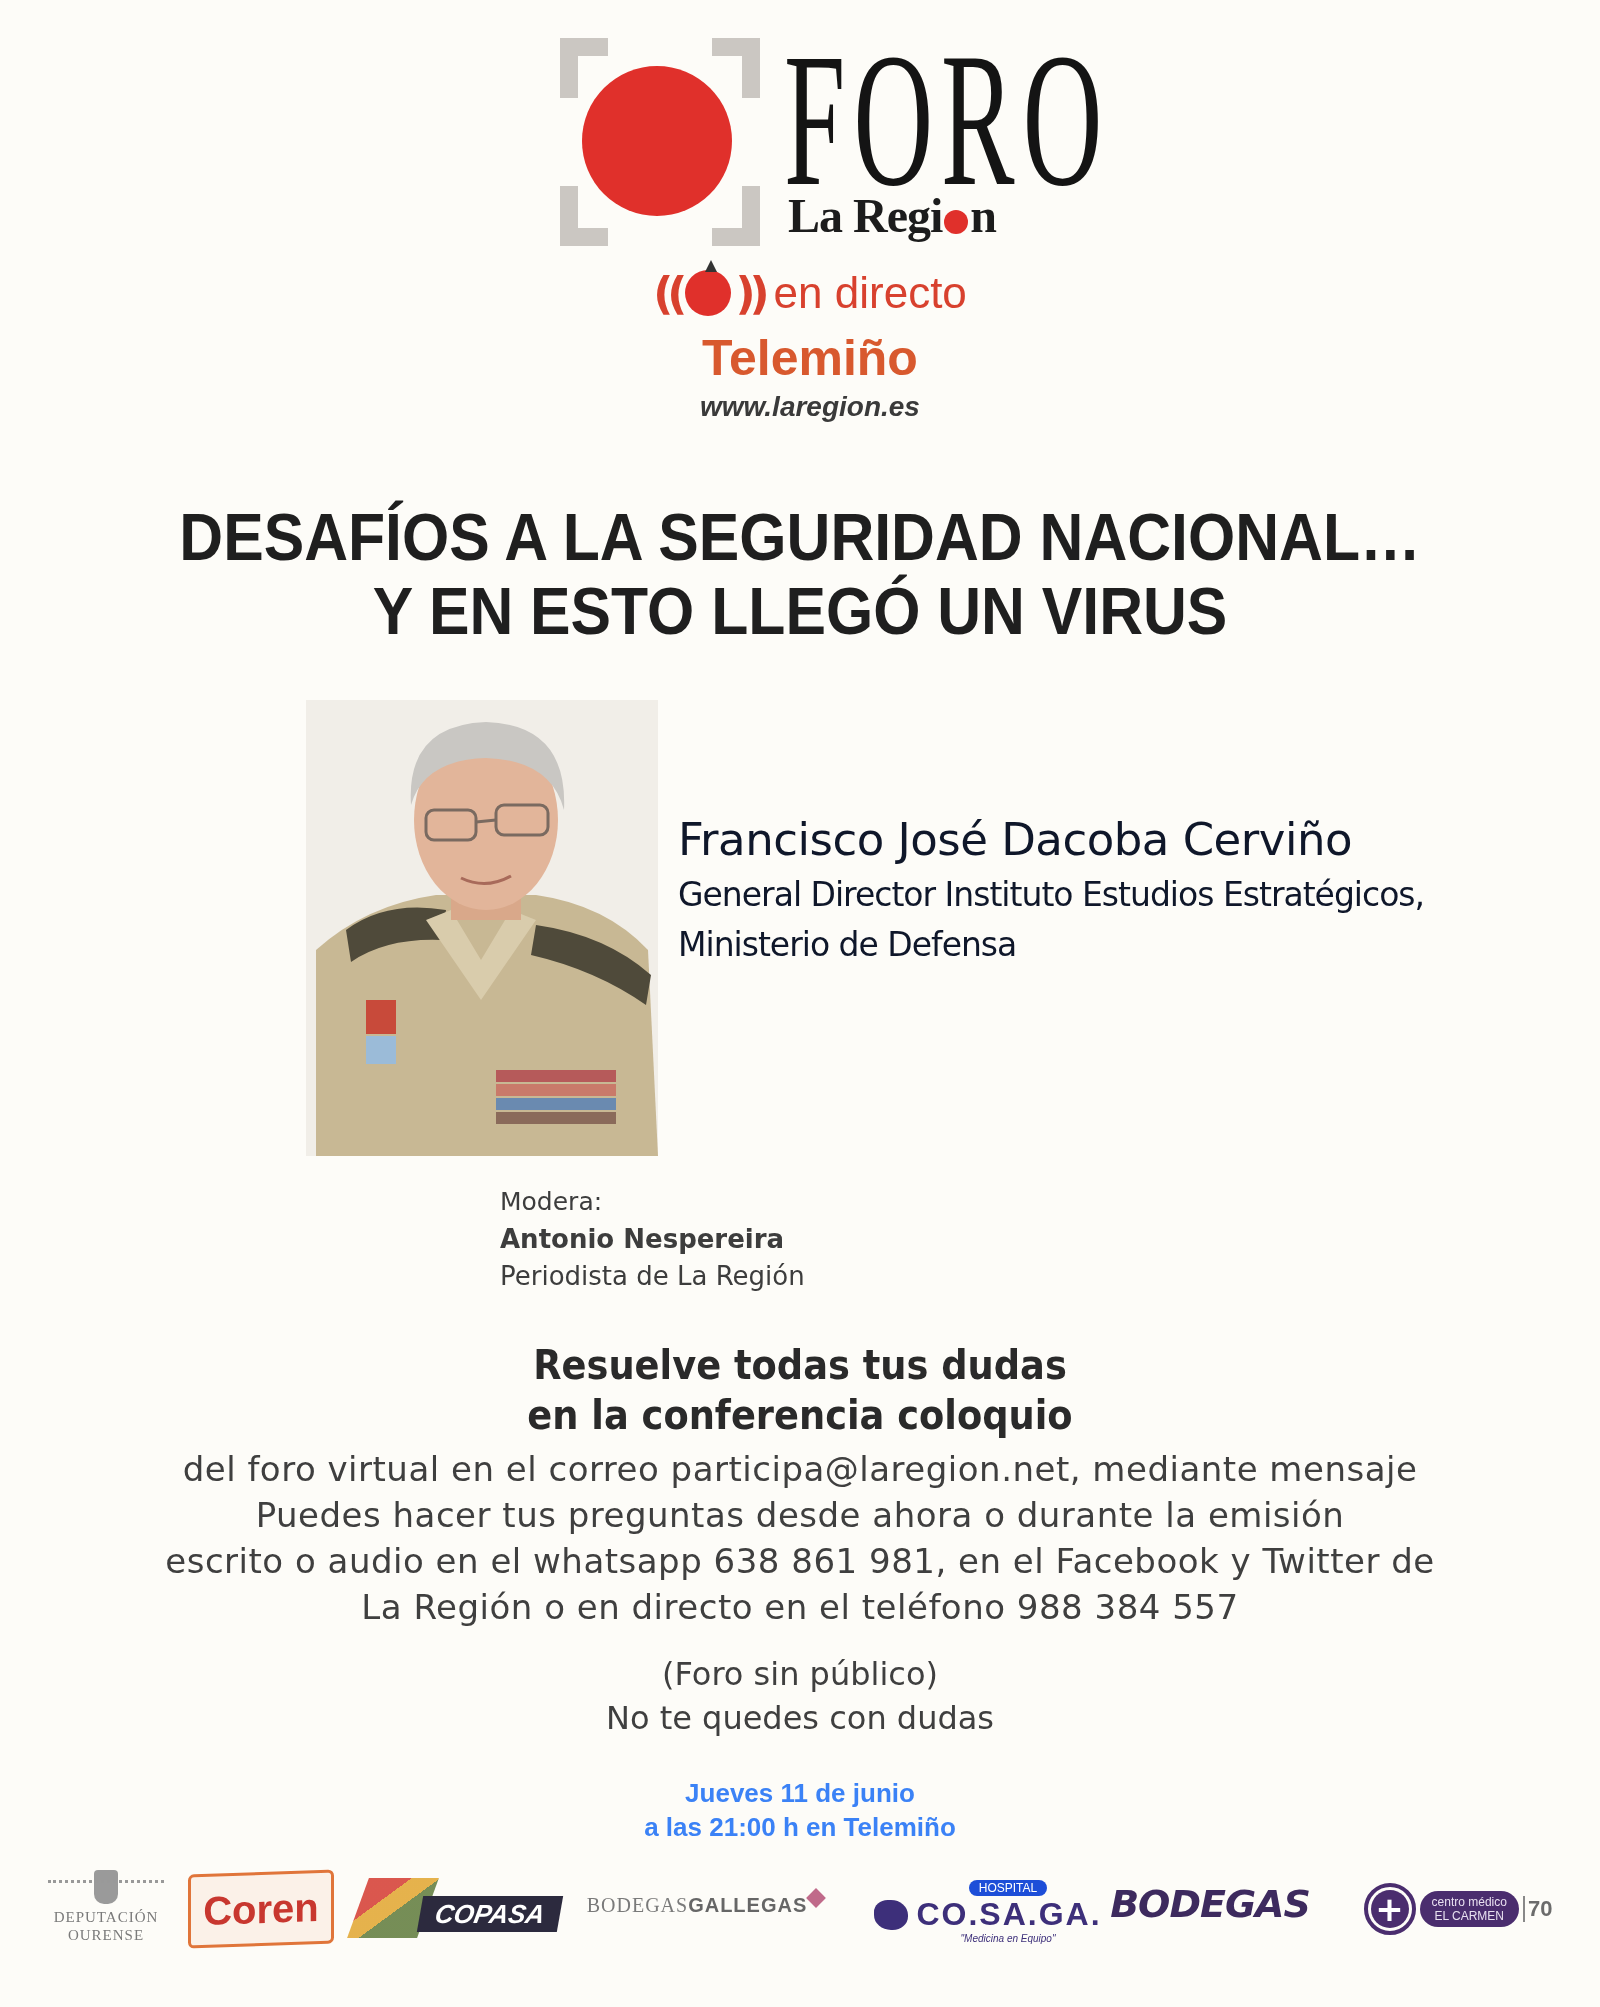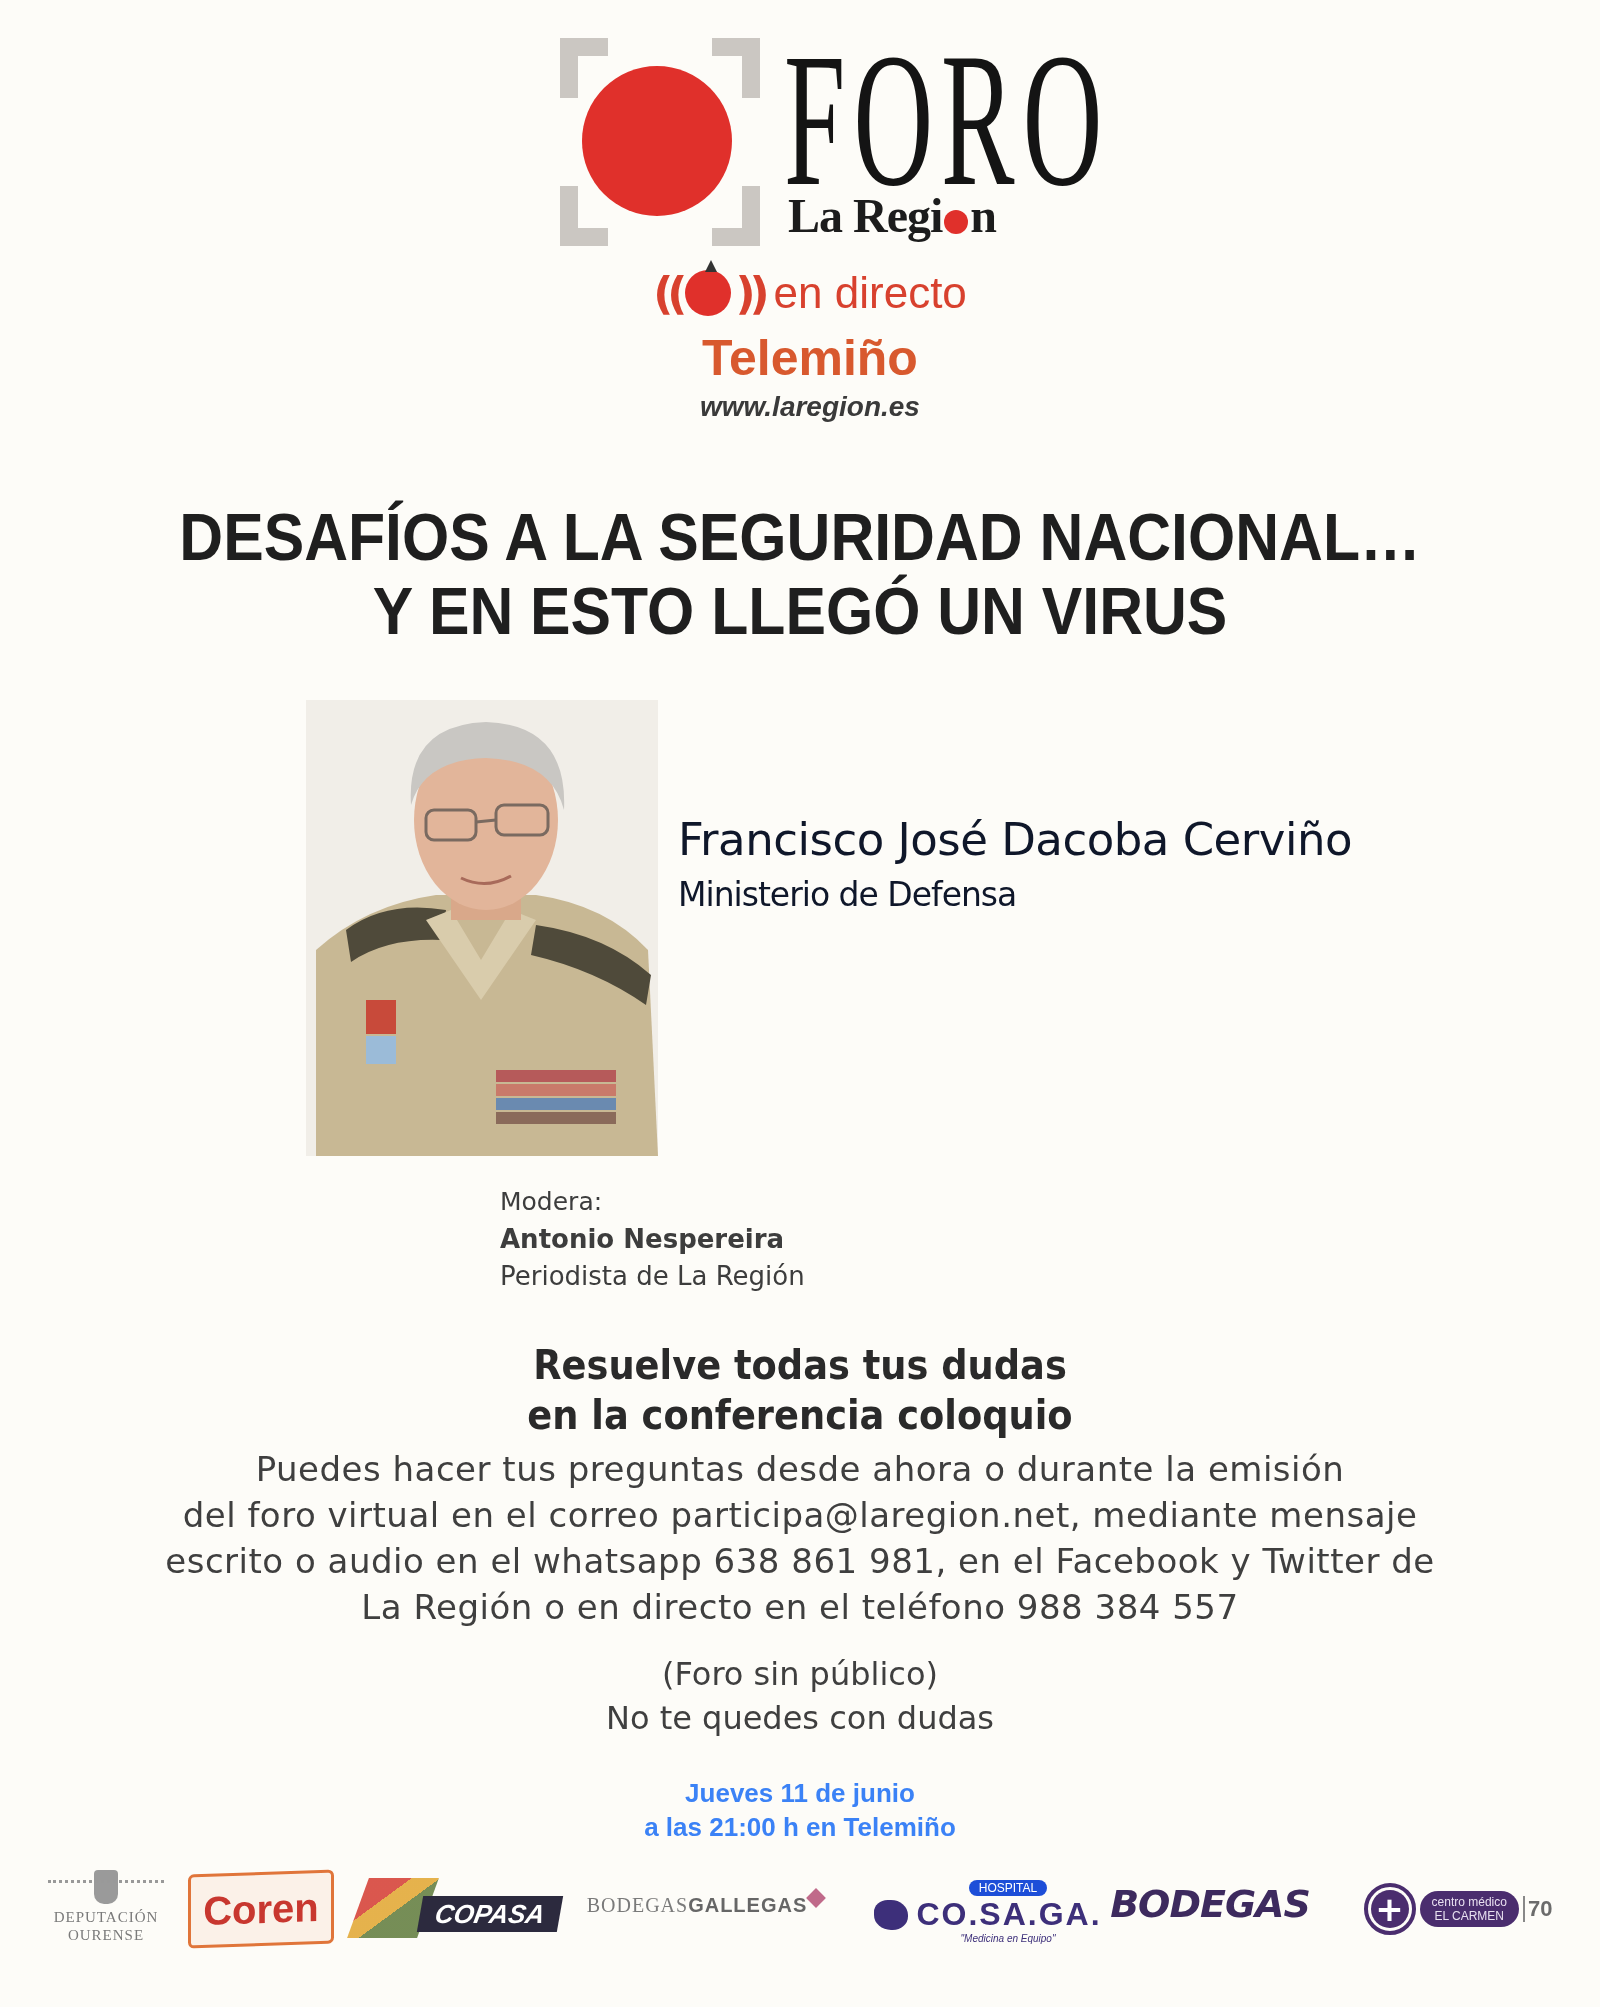--- a/index.html
+++ b/index.html
@@ -139,35 +139,36 @@
     <rect x="120" y="110" width="50" height="30" rx="8" fill="none" stroke="#7a6a60" stroke-width="3"></rect>
     <rect x="190" y="105" width="52" height="30" rx="8" fill="none" stroke="#7a6a60" stroke-width="3"></rect>
     <line x1="170" y1="122" x2="190" y2="120" stroke="#7a6a60" stroke-width="3"></line>
 
     <path d="M155 178 Q180 190 205 176" stroke="#a86a5a" stroke-width="3" fill="none"></path>
   </svg>
 </div>
 
 <div class="speaker">
   <div class="speaker-name">Francisco José Dacoba Cerviño</div>
+  <div class="speaker-role">General Director Instituto Estudios Estratégicos,</div>
   <div class="speaker-role">Ministerio de Defensa</div>
 </div>
 
 <div class="moderator">
   <div class="mod-label">Modera:</div>
   <div class="mod-name">Antonio Nespereira</div>
   <div class="mod-role">Periodista de La Región</div>
 </div>
 
 <div class="qa">
   <div class="qa-title">Resuelve todas tus dudas</div>
   <div class="qa-title">en la conferencia coloquio</div>
   <div class="qa-body">
+    <div>del foro virtual en el correo participa@laregion.net, mediante mensaje</div>
     <div>Puedes hacer tus preguntas desde ahora o durante la emisión</div>
-    <div>del foro virtual en el correo participa@laregion.net, mediante mensaje</div>
     <div>escrito o audio en el whatsapp 638 861 981, en el Facebook y Twitter de</div>
     <div>La Región o en directo en  el teléfono 988 384 557</div>
   </div>
 </div>
 
 <div class="note">
   <div>(Foro sin público)</div>
   <div>No te quedes con dudas</div>
 </div>
 

